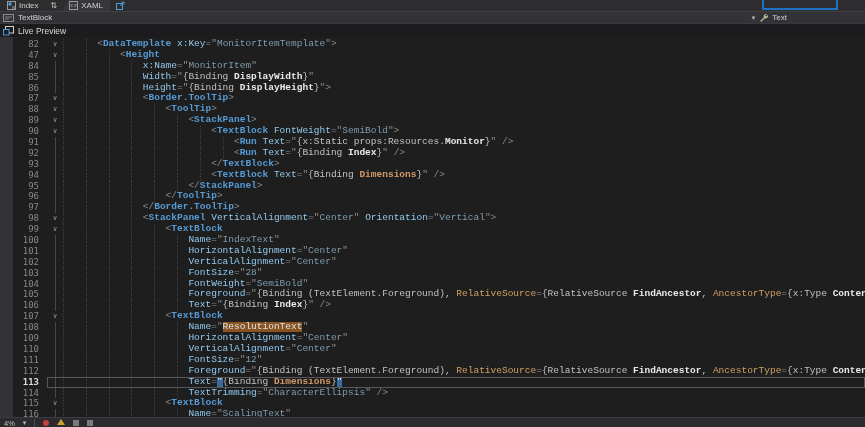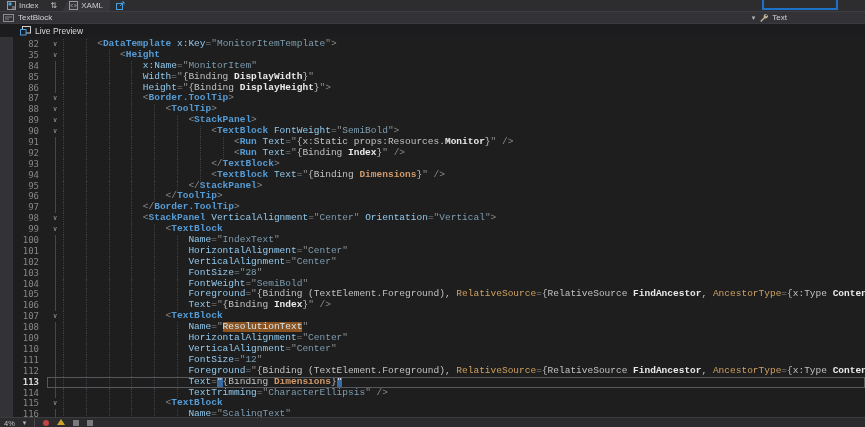--- a/index.html
+++ b/index.html
@@ -18,21 +18,21 @@
                border:2px solid #1d72c8; background:#2d2d30; }
 
   .bar2 { position:absolute; left:0; top:11px; width:865px; height:12px; background:#333337;
           display:flex; align-items:center; font-size:8px; color:#d4d4d4; border-top:1px solid #3f3f42; }
   .bar2 .crumb { display:flex; align-items:center; gap:4px; padding-left:3px; }
   .bar2 .right { margin-left:auto; display:flex; align-items:center; gap:4px; padding-right:78px; }
   .caret { color:#b5b5b5; font-size:7px; }
 
   .bar3 { position:absolute; left:0; top:23px; width:865px; height:14px; background:#1c1c1e;
           display:flex; align-items:center; font-size:8.5px; color:#d8d8d8; border-top:1px solid #3a3a3d; }
-  .bar3 .lbl { display:flex; align-items:flex-end; gap:4px; padding-left:20px; }
+  .bar3 .lbl { display:flex; align-items:flex-end; gap:4px; padding-left:3px; }
 
   
   .editor { position:absolute; left:0; top:37px; width:865px; height:390px; background:#1e1e1e;
             padding-top:2px; overflow:hidden; }
   .editor::before { content:""; position:absolute; left:0; top:0; bottom:0; width:13px; background:#333337; }
   .line { position:relative; display:flex; height:10.9px; line-height:10.9px; padding-left:13px;
           font-family:"DejaVu Sans Mono", monospace; font-size:9.5px; overflow:hidden; white-space:pre; }
   .ln  { flex:none; width:34px; padding-right:8px; text-align:right; color:#868686; font-size:9px; }
   .line.cur .ln { color:#dcdcdc; font-weight:bold; }
   .bw  { flex:1; min-width:0; display:flex; }
@@ -124,21 +124,21 @@
             <rect x="0.5" y="3.5" width="5.5" height="5.5" fill="#1c1c1e" stroke="#4a9edb"></rect>
           </svg>
       </span>
       <span>Live Preview</span>
     </div>
   </div>
 
   <div class="editor">
     <div>
         <div class="line"><span class="ln">82</span><span class="bw"><span class="fold">∨</span><span class="code"><span class="ig" style="width: 4ch;"></span><span class="ig" style="width: 2ch;"></span><span class="t-d">&lt;</span><span class="t-e">DataTemplate </span><span class="t-a">x:Key</span><span class="t-d">="</span><span class="t-v">MonitorItemTemplate</span><span class="t-d">"&gt;</span></span></span></div>
-        <div class="line"><span class="ln">35</span><span class="bw"><span class="fold">∨</span><span class="code"><span class="ig" style="width: 4ch;"></span><span class="ig" style="width: 4ch;"></span><span class="ig" style="width: 2ch;"></span><span class="t-d">&lt;</span><span class="t-e">Height</span></span></span></div>
+        <div class="line"><span class="ln">47</span><span class="bw"><span class="fold">∨</span><span class="code"><span class="ig" style="width: 4ch;"></span><span class="ig" style="width: 4ch;"></span><span class="ig" style="width: 2ch;"></span><span class="t-d">&lt;</span><span class="t-e">Height</span></span></span></div>
         <div class="line"><span class="ln">84</span><span class="bw"><span class="fold pipe"></span><span class="code"><span class="ig" style="width: 4ch;"></span><span class="ig" style="width: 4ch;"></span><span class="ig" style="width: 4ch;"></span><span class="ig" style="width: 2ch;"></span><span class="t-a">x:Name</span><span class="t-d">="</span><span class="t-v">MonitorItem</span><span class="t-d">"</span></span></span></div>
         <div class="line"><span class="ln">85</span><span class="bw"><span class="fold pipe"></span><span class="code"><span class="ig" style="width: 4ch;"></span><span class="ig" style="width: 4ch;"></span><span class="ig" style="width: 4ch;"></span><span class="ig" style="width: 2ch;"></span><span class="t-a">Width</span><span class="t-d">="</span><span class="t-g">{Binding </span><span class="t-p">DisplayWidth</span><span class="t-g">}</span><span class="t-d">"</span></span></span></div>
         <div class="line"><span class="ln">86</span><span class="bw"><span class="fold pipe"></span><span class="code"><span class="ig" style="width: 4ch;"></span><span class="ig" style="width: 4ch;"></span><span class="ig" style="width: 4ch;"></span><span class="ig" style="width: 2ch;"></span><span class="t-a">Height</span><span class="t-d">="</span><span class="t-g">{Binding </span><span class="t-p">DisplayHeight</span><span class="t-g">}</span><span class="t-d">"&gt;</span></span></span></div>
         <div class="line"><span class="ln">87</span><span class="bw"><span class="fold">∨</span><span class="code"><span class="ig" style="width: 4ch;"></span><span class="ig" style="width: 4ch;"></span><span class="ig" style="width: 4ch;"></span><span class="ig" style="width: 2ch;"></span><span class="t-d">&lt;</span><span class="t-e">Border.ToolTip</span><span class="t-d">&gt;</span></span></span></div>
         <div class="line"><span class="ln">88</span><span class="bw"><span class="fold">∨</span><span class="code"><span class="ig" style="width: 4ch;"></span><span class="ig" style="width: 4ch;"></span><span class="ig" style="width: 4ch;"></span><span class="ig" style="width: 4ch;"></span><span class="ig" style="width: 2ch;"></span><span class="t-d">&lt;</span><span class="t-e">ToolTip</span><span class="t-d">&gt;</span></span></span></div>
         <div class="line"><span class="ln">89</span><span class="bw"><span class="fold">∨</span><span class="code"><span class="ig" style="width: 4ch;"></span><span class="ig" style="width: 4ch;"></span><span class="ig" style="width: 4ch;"></span><span class="ig" style="width: 4ch;"></span><span class="ig" style="width: 4ch;"></span><span class="ig" style="width: 2ch;"></span><span class="t-d">&lt;</span><span class="t-e">StackPanel</span><span class="t-d">&gt;</span></span></span></div>
         <div class="line"><span class="ln">90</span><span class="bw"><span class="fold">∨</span><span class="code"><span class="ig" style="width: 4ch;"></span><span class="ig" style="width: 4ch;"></span><span class="ig" style="width: 4ch;"></span><span class="ig" style="width: 4ch;"></span><span class="ig" style="width: 4ch;"></span><span class="ig" style="width: 4ch;"></span><span class="ig" style="width: 2ch;"></span><span class="t-d">&lt;</span><span class="t-e">TextBlock </span><span class="t-a">FontWeight</span><span class="t-d">="</span><span class="t-v">SemiBold</span><span class="t-d">"&gt;</span></span></span></div>
         <div class="line"><span class="ln">91</span><span class="bw"><span class="fold pipe"></span><span class="code"><span class="ig" style="width: 4ch;"></span><span class="ig" style="width: 4ch;"></span><span class="ig" style="width: 4ch;"></span><span class="ig" style="width: 4ch;"></span><span class="ig" style="width: 4ch;"></span><span class="ig" style="width: 4ch;"></span><span class="ig" style="width: 4ch;"></span><span class="ig" style="width: 2ch;"></span><span class="t-d">&lt;</span><span class="t-e">Run </span><span class="t-a">Text</span><span class="t-d">="</span><span class="t-g">{x:Static props:Resources.</span><span class="t-p">Monitor</span><span class="t-g">}</span><span class="t-d">" /&gt;</span></span></span></div>
         <div class="line"><span class="ln">92</span><span class="bw"><span class="fold pipe"></span><span class="code"><span class="ig" style="width: 4ch;"></span><span class="ig" style="width: 4ch;"></span><span class="ig" style="width: 4ch;"></span><span class="ig" style="width: 4ch;"></span><span class="ig" style="width: 4ch;"></span><span class="ig" style="width: 4ch;"></span><span class="ig" style="width: 4ch;"></span><span class="ig" style="width: 2ch;"></span><span class="t-d">&lt;</span><span class="t-e">Run </span><span class="t-a">Text</span><span class="t-d">="</span><span class="t-g">{Binding </span><span class="t-p">Index</span><span class="t-g">}</span><span class="t-d">" /&gt;</span></span></span></div>
         <div class="line"><span class="ln">93</span><span class="bw"><span class="fold pipe"></span><span class="code"><span class="ig" style="width: 4ch;"></span><span class="ig" style="width: 4ch;"></span><span class="ig" style="width: 4ch;"></span><span class="ig" style="width: 4ch;"></span><span class="ig" style="width: 4ch;"></span><span class="ig" style="width: 4ch;"></span><span class="ig" style="width: 2ch;"></span><span class="t-d">&lt;/</span><span class="t-e">TextBlock</span><span class="t-d">&gt;</span></span></span></div>

